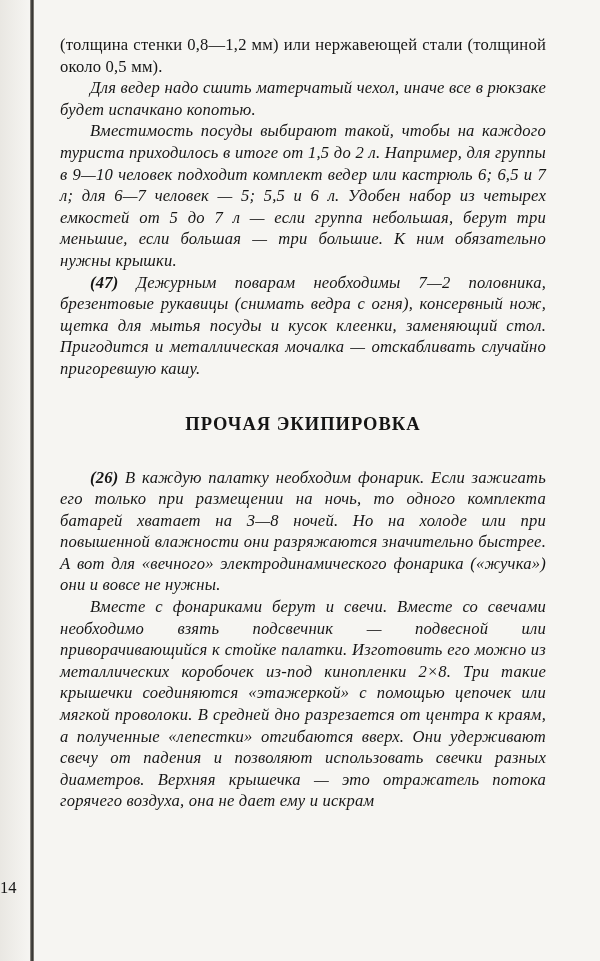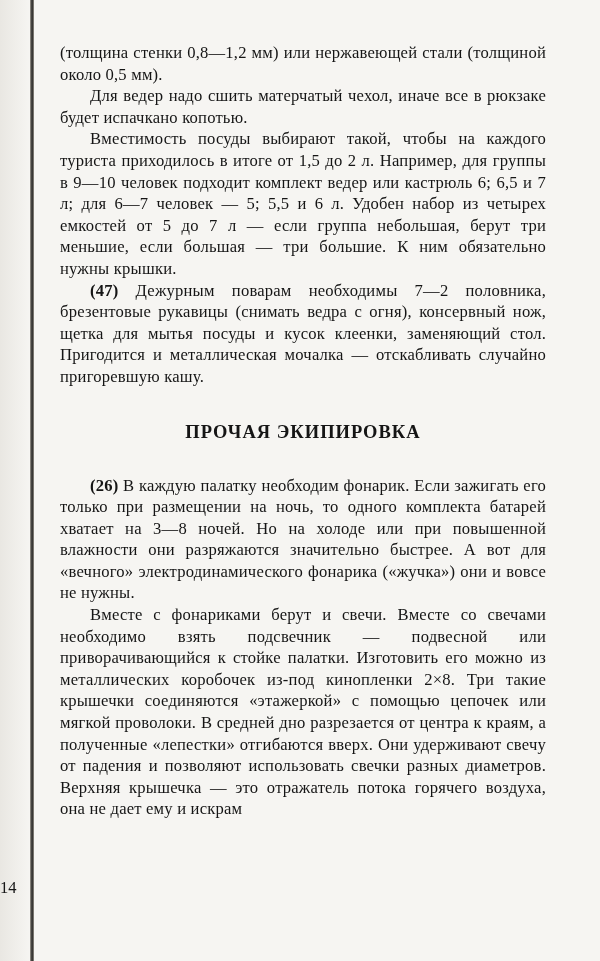--- a/index.html
+++ b/index.html
@@ -28,32 +28,33 @@
     position: absolute;
     left: 0;
     top: 0;
     bottom: 0;
     width: 30px;
     background: linear-gradient(to right, #e9e7e2, #f6f5f2);
   }
   .page-body {
     position: absolute;
     left: 60px;
-    top: 42px;
+    top: 34px;
     width: 486px;
   }
   p.para {
     margin: 0;
     font-size: 16.6px;
     line-height: 21.6px;
     text-align: justify;
     letter-spacing: 0.2px;
   }
   p.para.indent {
     text-indent: 30px;
+    font-style: italic;
   }
   p.para b {
     font-weight: bold;
   }
   h2.section-heading {
     margin: 34px 0 32px 0;
     text-align: center;
     font-size: 18.5px;
     font-weight: bold;
     letter-spacing: 1px;

